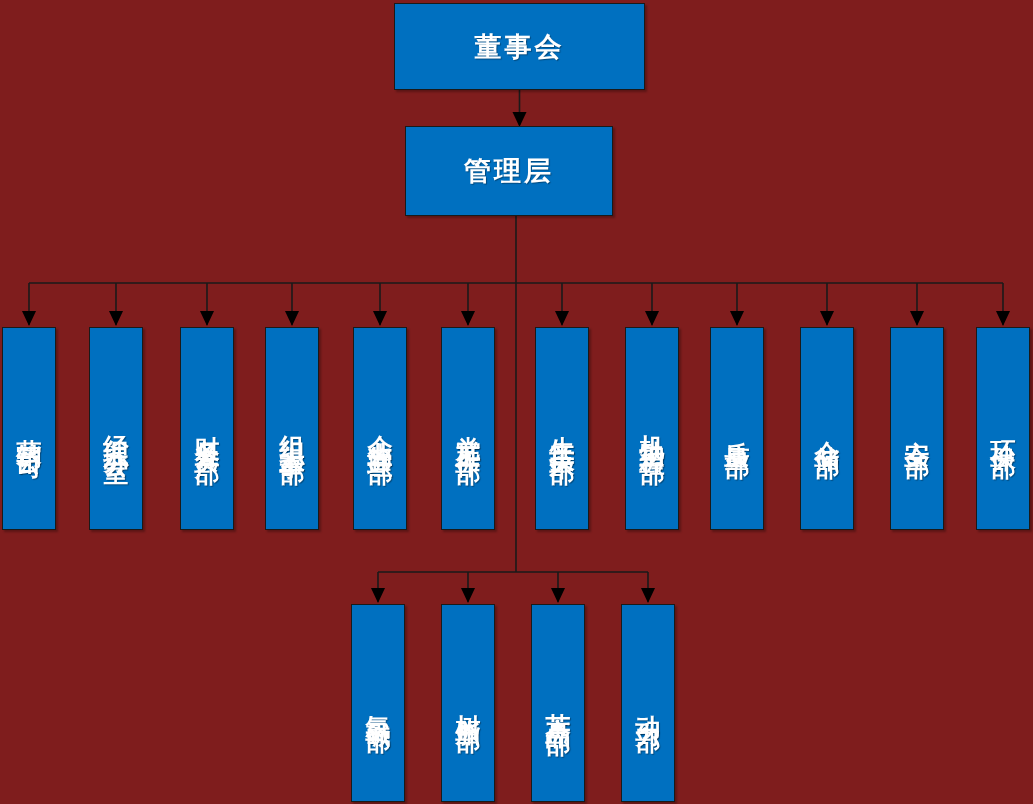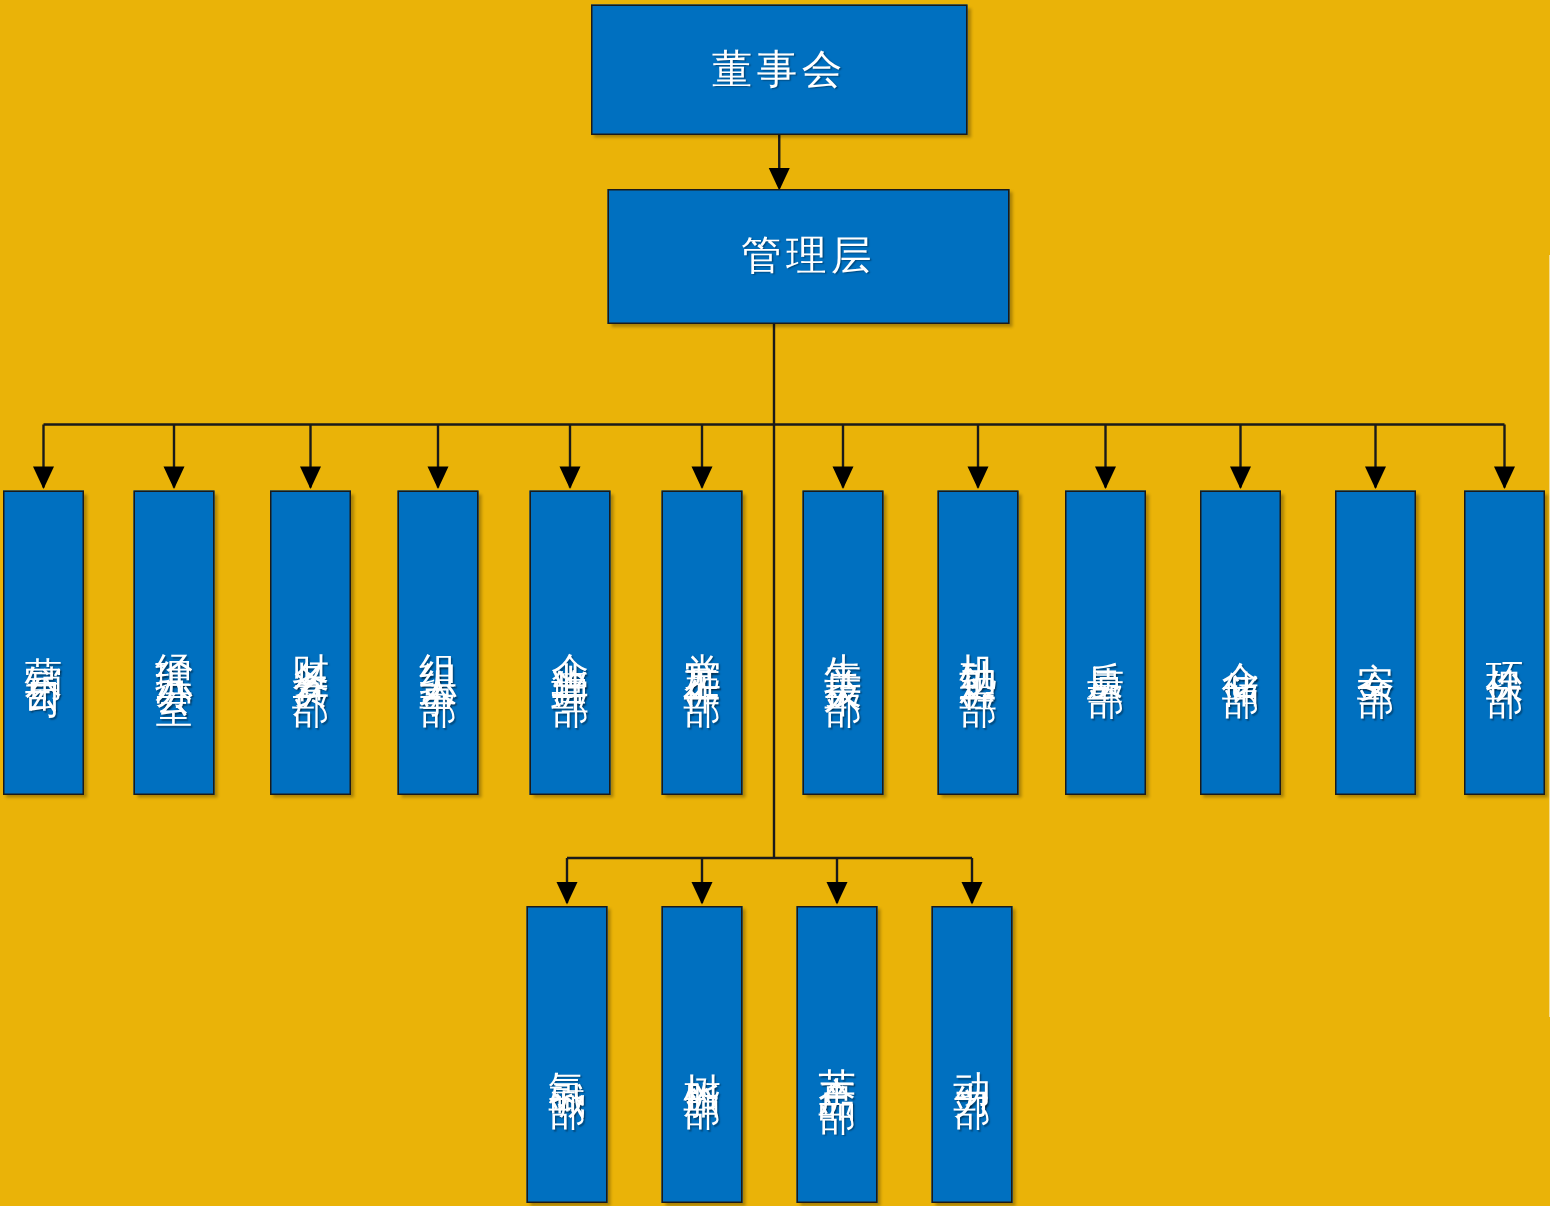--- a/index.html
+++ b/index.html
@@ -8,22 +8,23 @@
     padding: 0;
     background: #ffffff;
   }
   body {
     font-family: "DejaVu Sans", "Liberation Sans", sans-serif;
   }
   #chart-root {
     position: relative;
     width: 1033px;
     height: 804px;
-    background: #eab308;
+    background: #7f1d1d;
     overflow: hidden;
+    font-weight: bold;
   }
   .node-box {
     position: absolute;
     box-sizing: border-box;
     background: #0070C0;
     border: 1px solid #1a1a1a;
     box-shadow: 2px 2px 2px rgba(0,0,0,0.28);
     color: #ffffff;
     display: flex;
     align-items: center;
@@ -110,21 +111,21 @@
         <polygon points="551,588 565,588 558,603" class="arrow-head"></polygon>
         <line x1="648" y1="572" x2="648" y2="602"></line>
         <polygon points="641,588 655,588 648,603" class="arrow-head"></polygon>
       </g>
   </svg>
 
   <div class="node-box horizontal" id="box-board" style="left: 394px; top: 3px; width: 251px; height: 87px;">
     <span class="node-label">董事会</span>
   </div>
 
-  <div class="node-box horizontal" id="box-management" style="left: 405px; top: 126px; width: 268px; height: 90px;">
+  <div class="node-box horizontal" id="box-management" style="left: 405px; top: 126px; width: 208px; height: 90px;">
     <span class="node-label">管理层</span>
   </div>
 
   <div id="dept-layer">
       <div class="node-box vertical" style="left: 2px; top: 327px; width: 54px; height: 203px;">
         <span class="node-label">营销公司</span>
       </div>
       <div class="node-box vertical" style="left: 89px; top: 327px; width: 54px; height: 203px;">
         <span class="node-label">经理办公室</span>
       </div>

